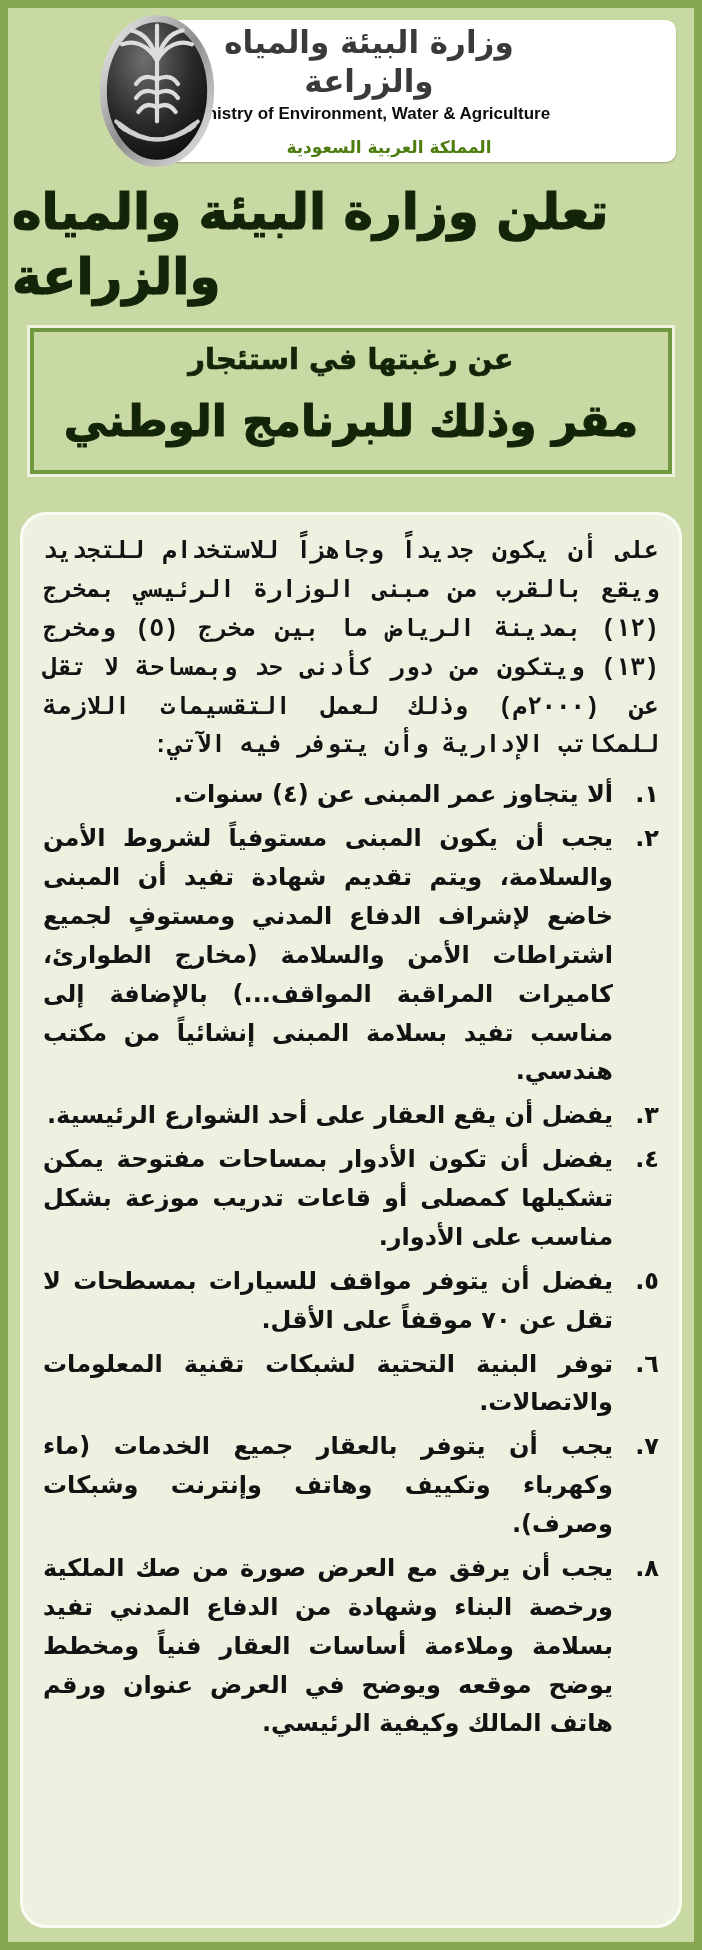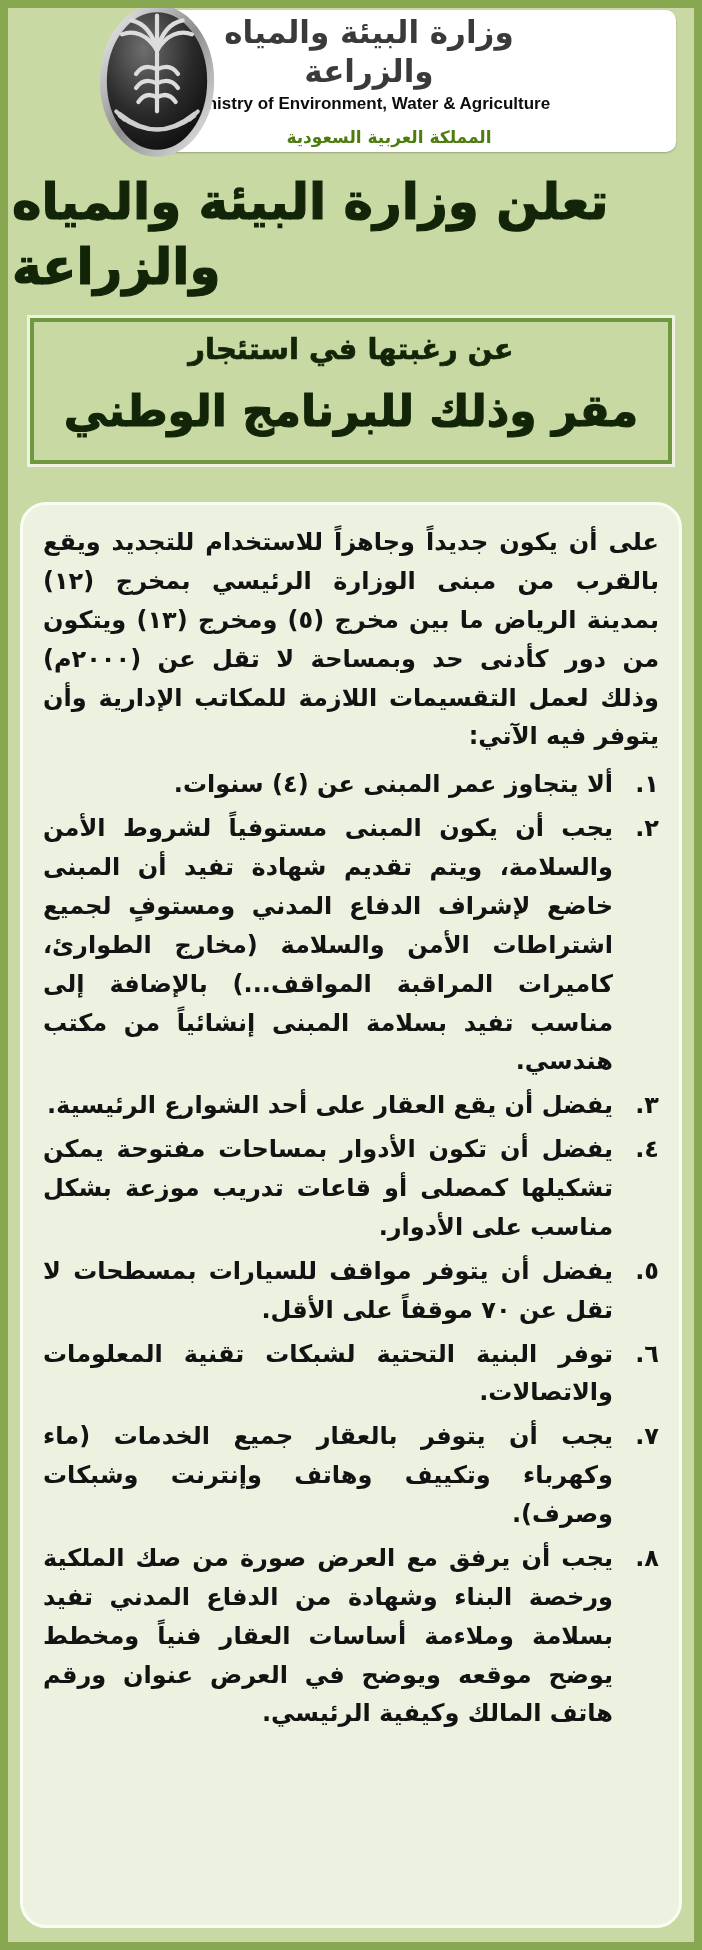--- a/index.html
+++ b/index.html
@@ -3,21 +3,21 @@
 <meta charset="utf-8">
 <style>
   html,body{margin:0;padding:0;background:#ffffff;}
   .page{
     width:702px;height:1950px;box-sizing:border-box;
     border:8px solid #87a851;background:#c9d9a3;
     display:flex;flex-direction:column;overflow:hidden;
     font-family:"DejaVu Sans",sans-serif;
   }
   
-  .header-wrap{position:relative;margin:2px 18px 0 150px;height:142px;flex:none;}
+  .header-wrap{position:relative;margin:12px 18px 0 150px;height:142px;flex:none;}
   .header-box{
     position:absolute;inset:0;background:#ffffff;border-radius:10px;
     box-shadow:0 1px 2px rgba(0,0,0,.25);
     display:flex;flex-direction:column;justify-content:center;
     padding:8px 112px 10px 16px;box-sizing:border-box;text-align:center;
   }
   .ministry-ar{font-size:31px;font-weight:bold;color:#3a3a3a;line-height:1.25;}
   .ministry-en{direction:ltr;font-family:"Liberation Sans",sans-serif;font-size:17px;font-weight:bold;color:#0d0d0d;margin-top:4px;}
   .header-rule{height:3px;background:#1c1c1c;margin:7px 6px 6px 70px;border-radius:2px;}
   .country-ar{font-size:17px;font-weight:bold;color:#4d7c0f;text-align:center;padding-left:40px;}
@@ -37,21 +37,21 @@
   .subtitle-small{font-size:29px;font-weight:bold;-webkit-text-stroke:.7px #132509;margin-bottom:12px;}
   .subtitle-large{font-size:44px;font-weight:bold;-webkit-text-stroke:1.1px #132509;line-height:1.5;}
   
   .content-box{
     flex:1;margin:26px 12px 14px;background:#edf1e0;
     border:3px solid #fbfcf3;border-radius:26px;
     padding:18px 20px 10px;box-sizing:border-box;overflow:hidden;
     color:#131313;font-size:24px;font-weight:bold;line-height:1.62;
     text-align:justify;
   }
-  .intro{margin:0 0 4px;}
+  .intro{margin:0 0 4px;font-family:Liberation Mono, monospace;}
   .req-list{display:flex;flex-direction:column;}
   .item{display:flex;margin-top:5px;}
   .num{flex:none;min-width:46px;text-align:start;}
   .txt{flex:1;text-align:justify;}
 </style>
 </head>
 <body>
 
 <div class="page">
 

